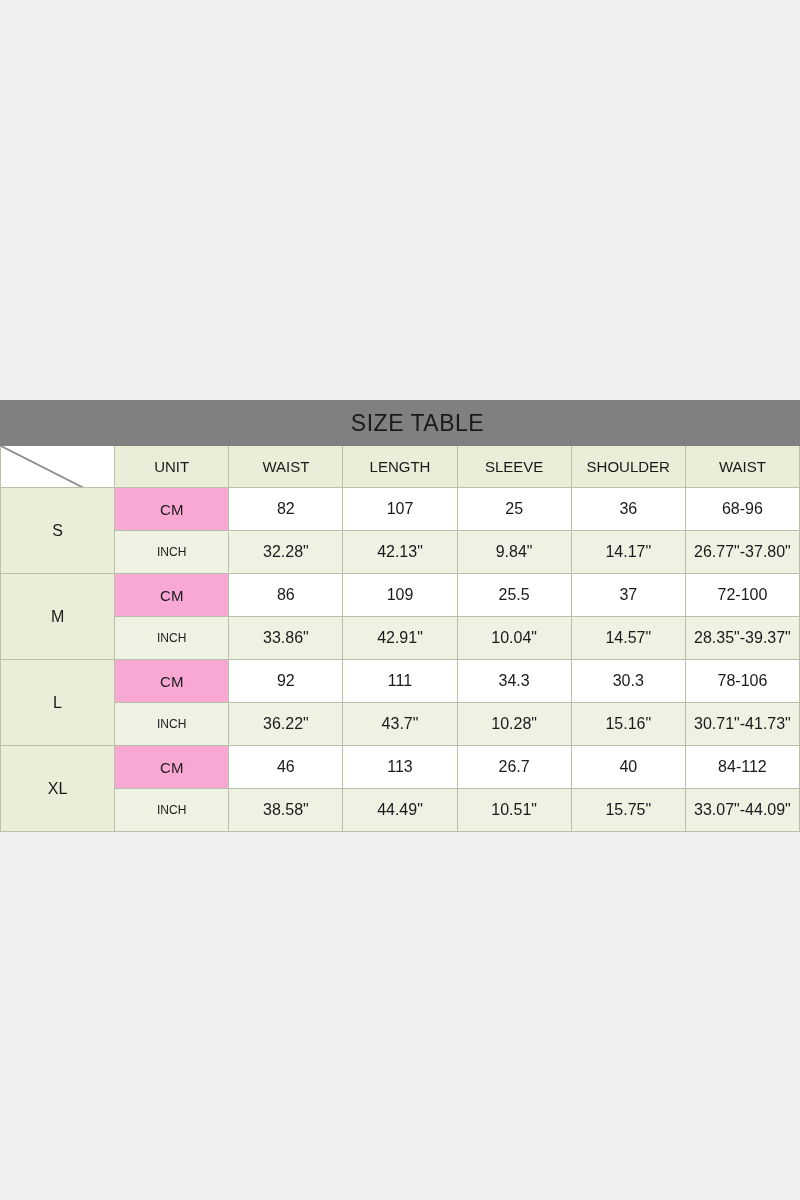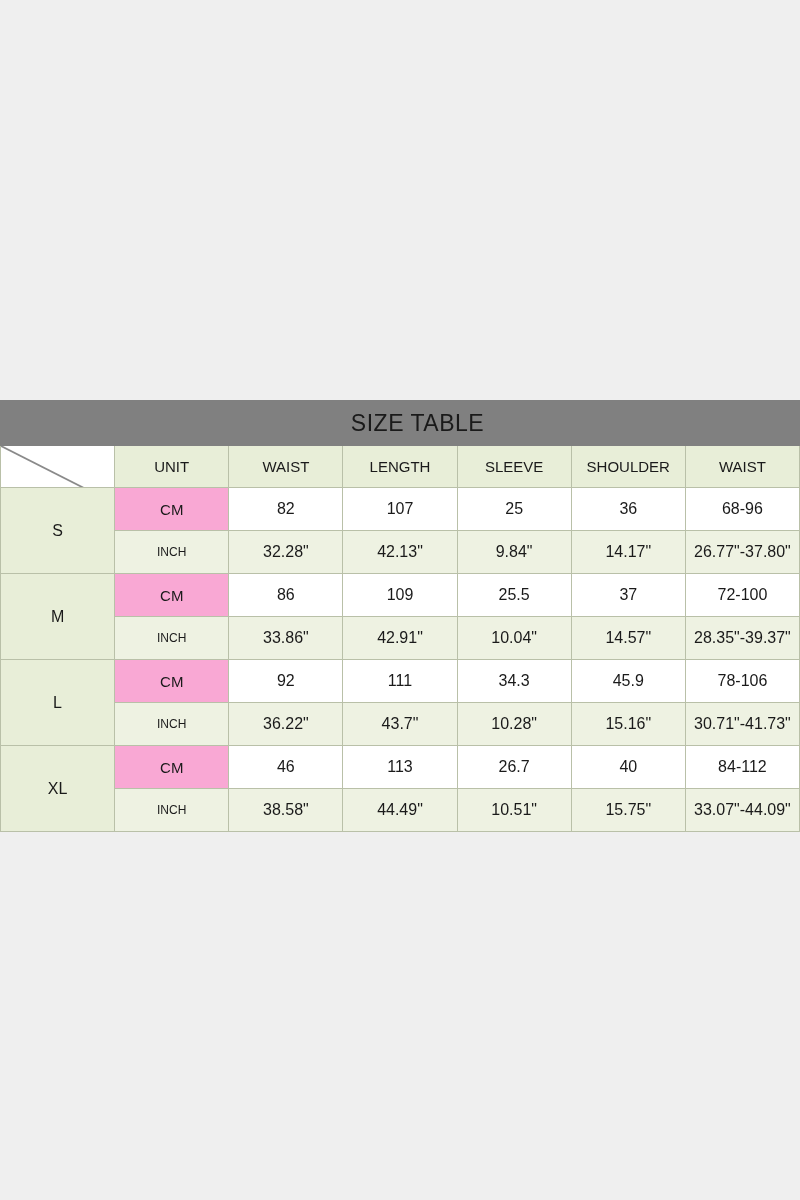--- a/index.html
+++ b/index.html
@@ -149,21 +149,21 @@
         <td class="val-cell-inch">14.57"</td>
         <td class="val-cell-inch">28.35"-39.37"</td>
       </tr>
 
       <tr>
         <td class="size-cell" rowspan="2">L</td>
         <td class="unit-cell">CM</td>
         <td class="val-cell-cm">92</td>
         <td class="val-cell-cm">111</td>
         <td class="val-cell-cm">34.3</td>
-        <td class="val-cell-cm">45.9</td>
+        <td class="val-cell-cm">30.3</td>
         <td class="val-cell-cm">78-106</td>
       </tr>
       <tr>
         <td class="unit-cell-inch">INCH</td>
         <td class="val-cell-inch">36.22"</td>
         <td class="val-cell-inch">43.7"</td>
         <td class="val-cell-inch">10.28"</td>
         <td class="val-cell-inch">15.16"</td>
         <td class="val-cell-inch">30.71"-41.73"</td>
       </tr>

